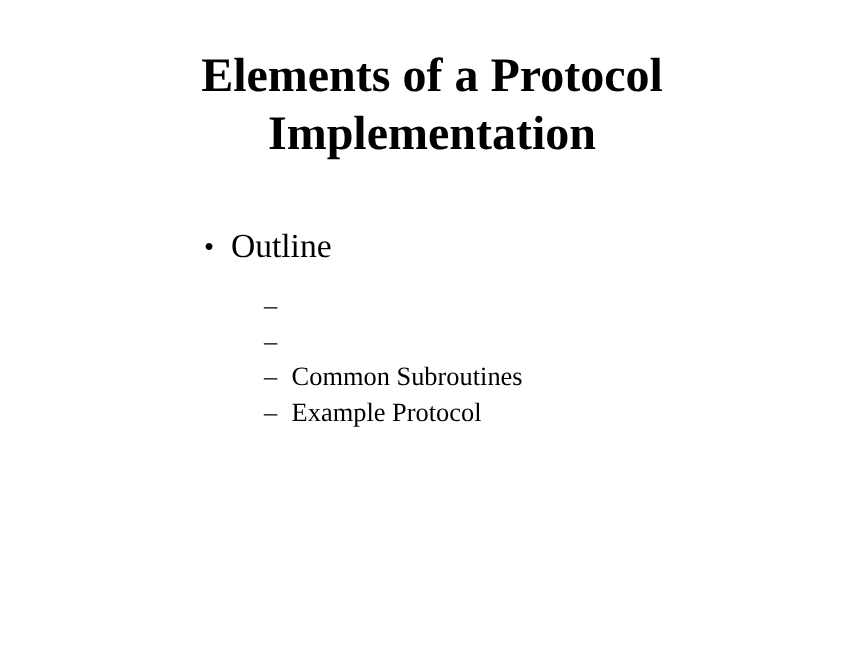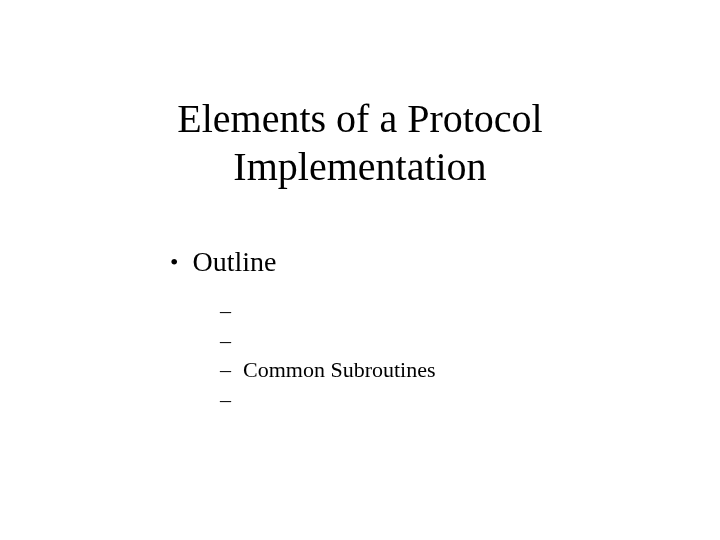--- a/index.html
+++ b/index.html
@@ -18,23 +18,23 @@
     }
     .slide {
       width: 100%;
       height: 100%;
       padding: 0;
       position: relative;
     }
     .title {
       text-align: center;
       font-size: 40px;
-      font-weight: normal;
+      font-weight: bold;
       line-height: 1.2;
-      margin-top: 95px;
+      margin-top: 39px;
       padding: 0 80px;
     }
     .content {
       margin-top: 55px;
       margin-left: 170px;
     }
     .bullet-l1 {
       font-size: 28px;
       margin-bottom: 18px;
       display: flex;
@@ -83,18 +83,19 @@
       </div>
       <div class="bullet-l2">
         <span class="dash">–</span>
       </div>
       <div class="bullet-l2">
         <span class="dash">–</span>
         <span>Common Subroutines</span>
       </div>
       <div class="bullet-l2">
         <span class="dash">–</span>
+        <span>Example Protocol</span>
       </div>
     </div>
 
   </div>
 
 </div>
 
 </body></html>

